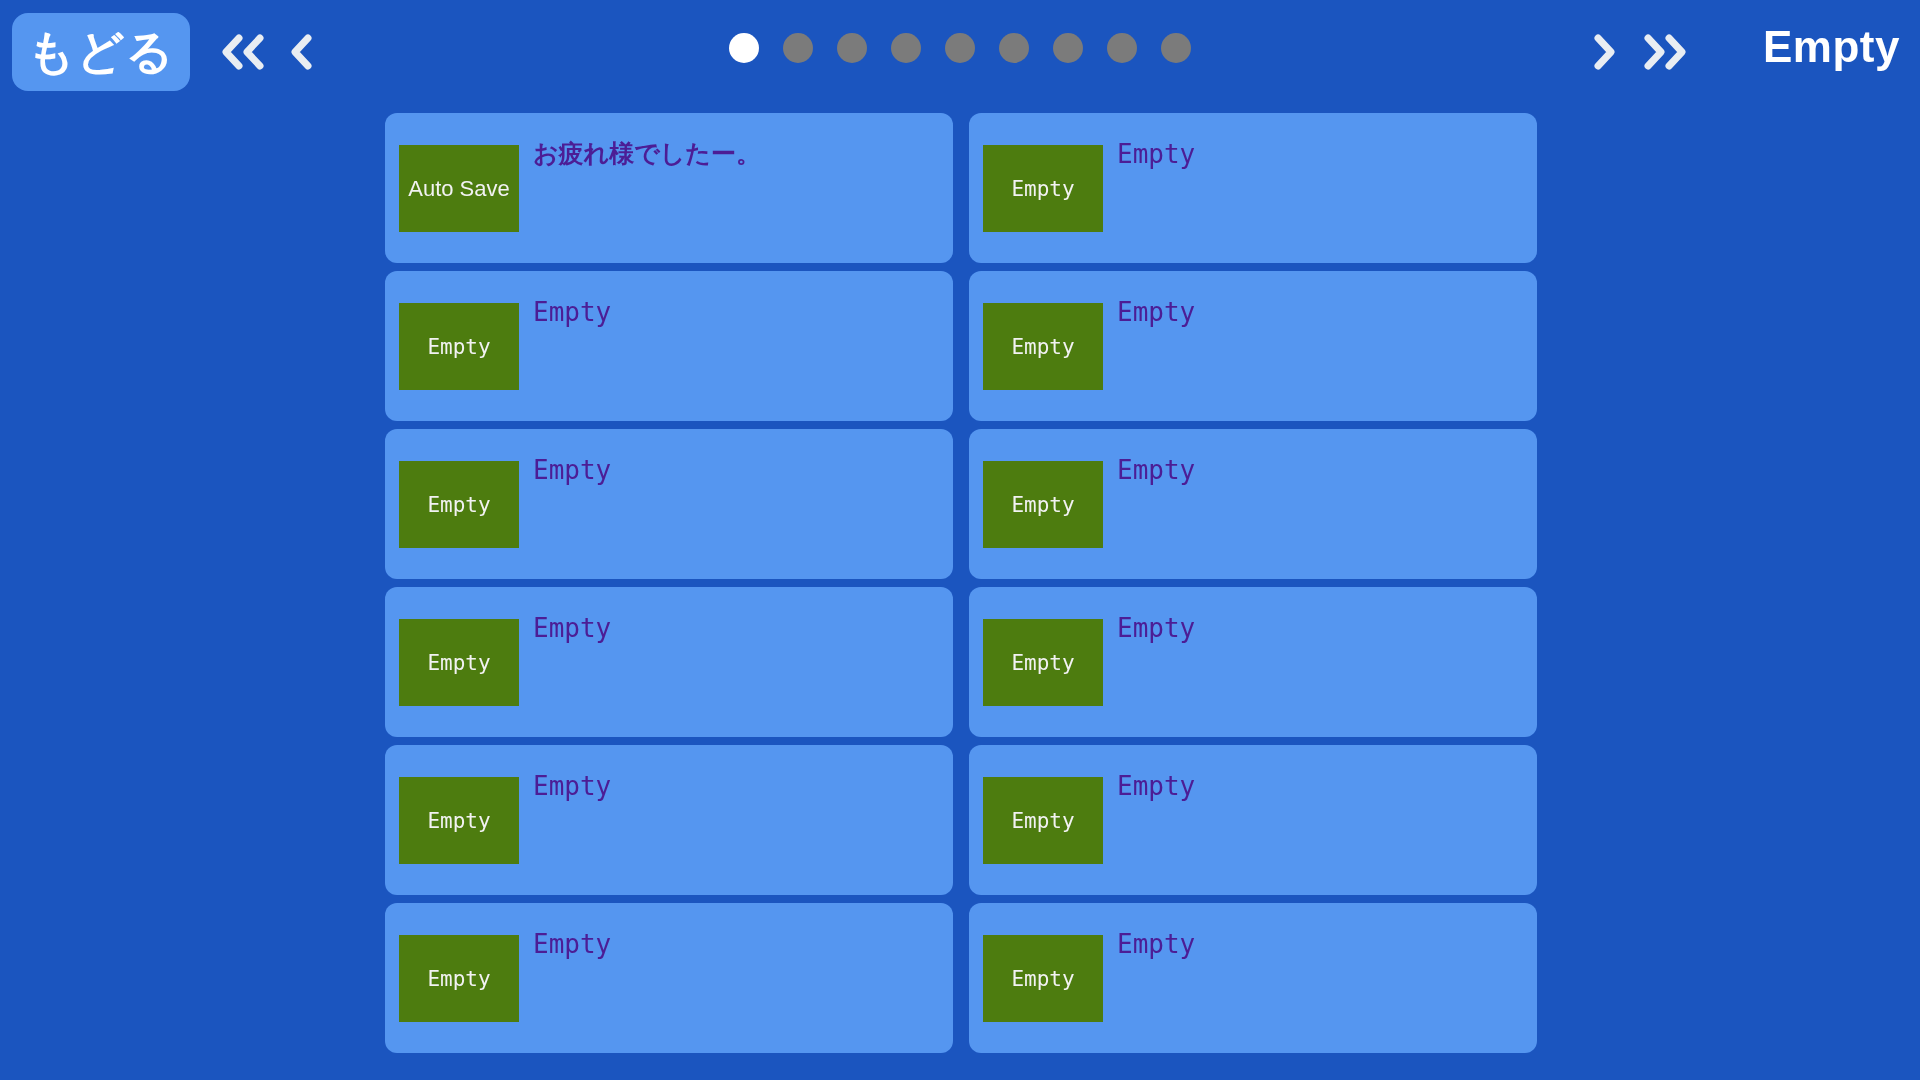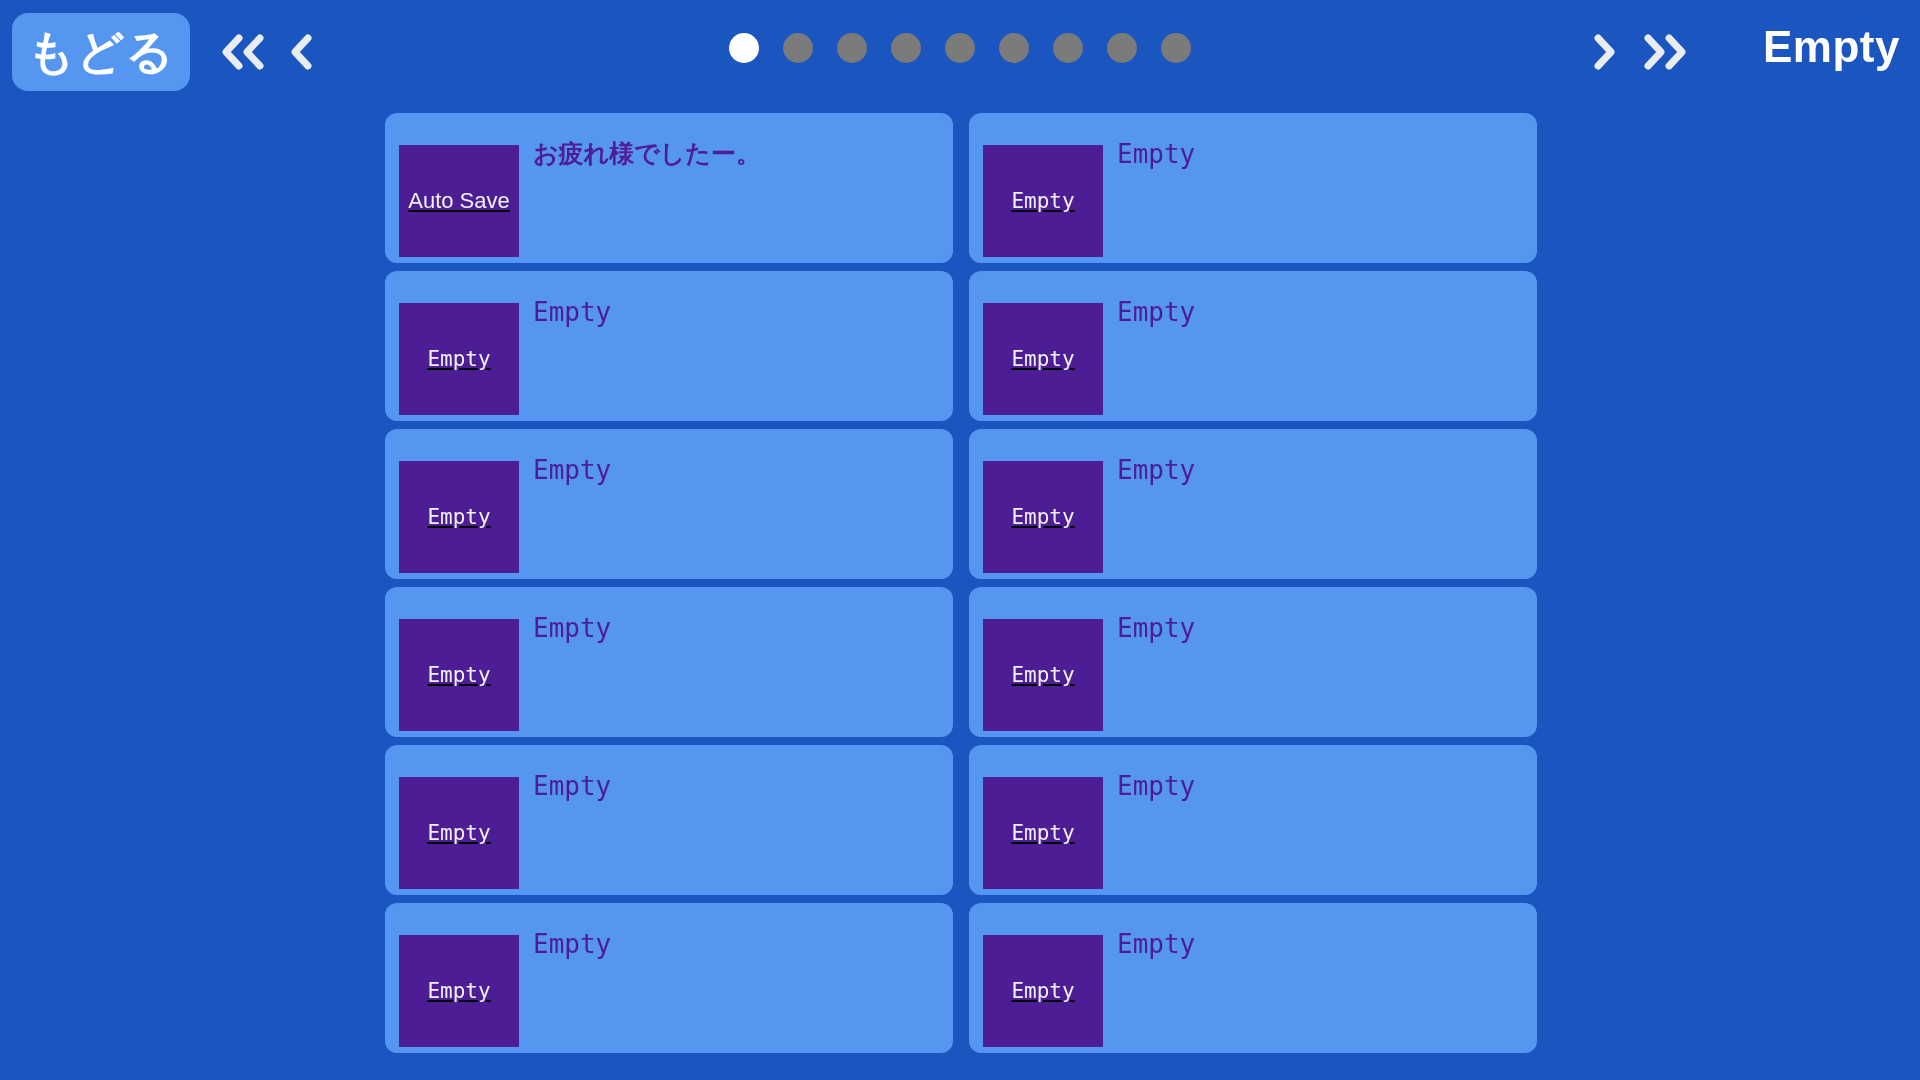--- a/index.html
+++ b/index.html
@@ -131,26 +131,25 @@
     padding: 0;
     overflow: hidden;
     display: block;
   }
 
   .slot-thumb {
     position: absolute;
     left: 14px;
     top: 32px;
     width: 120px;
-    height: 112px;
-    background: #4c1d95;
+    height: 87px;
+    background: #4d7c0f;
     display: flex;
     align-items: center;
     justify-content: center;
-    text-decoration: underline;
   }
 
   .slot-thumb-label {
     color: #f2f2f2;
     font-size: 22px;
     line-height: 24px;
     font-family: "Liberation Sans", sans-serif;
     white-space: nowrap;
   }
   .slot-thumb-label.mono {

